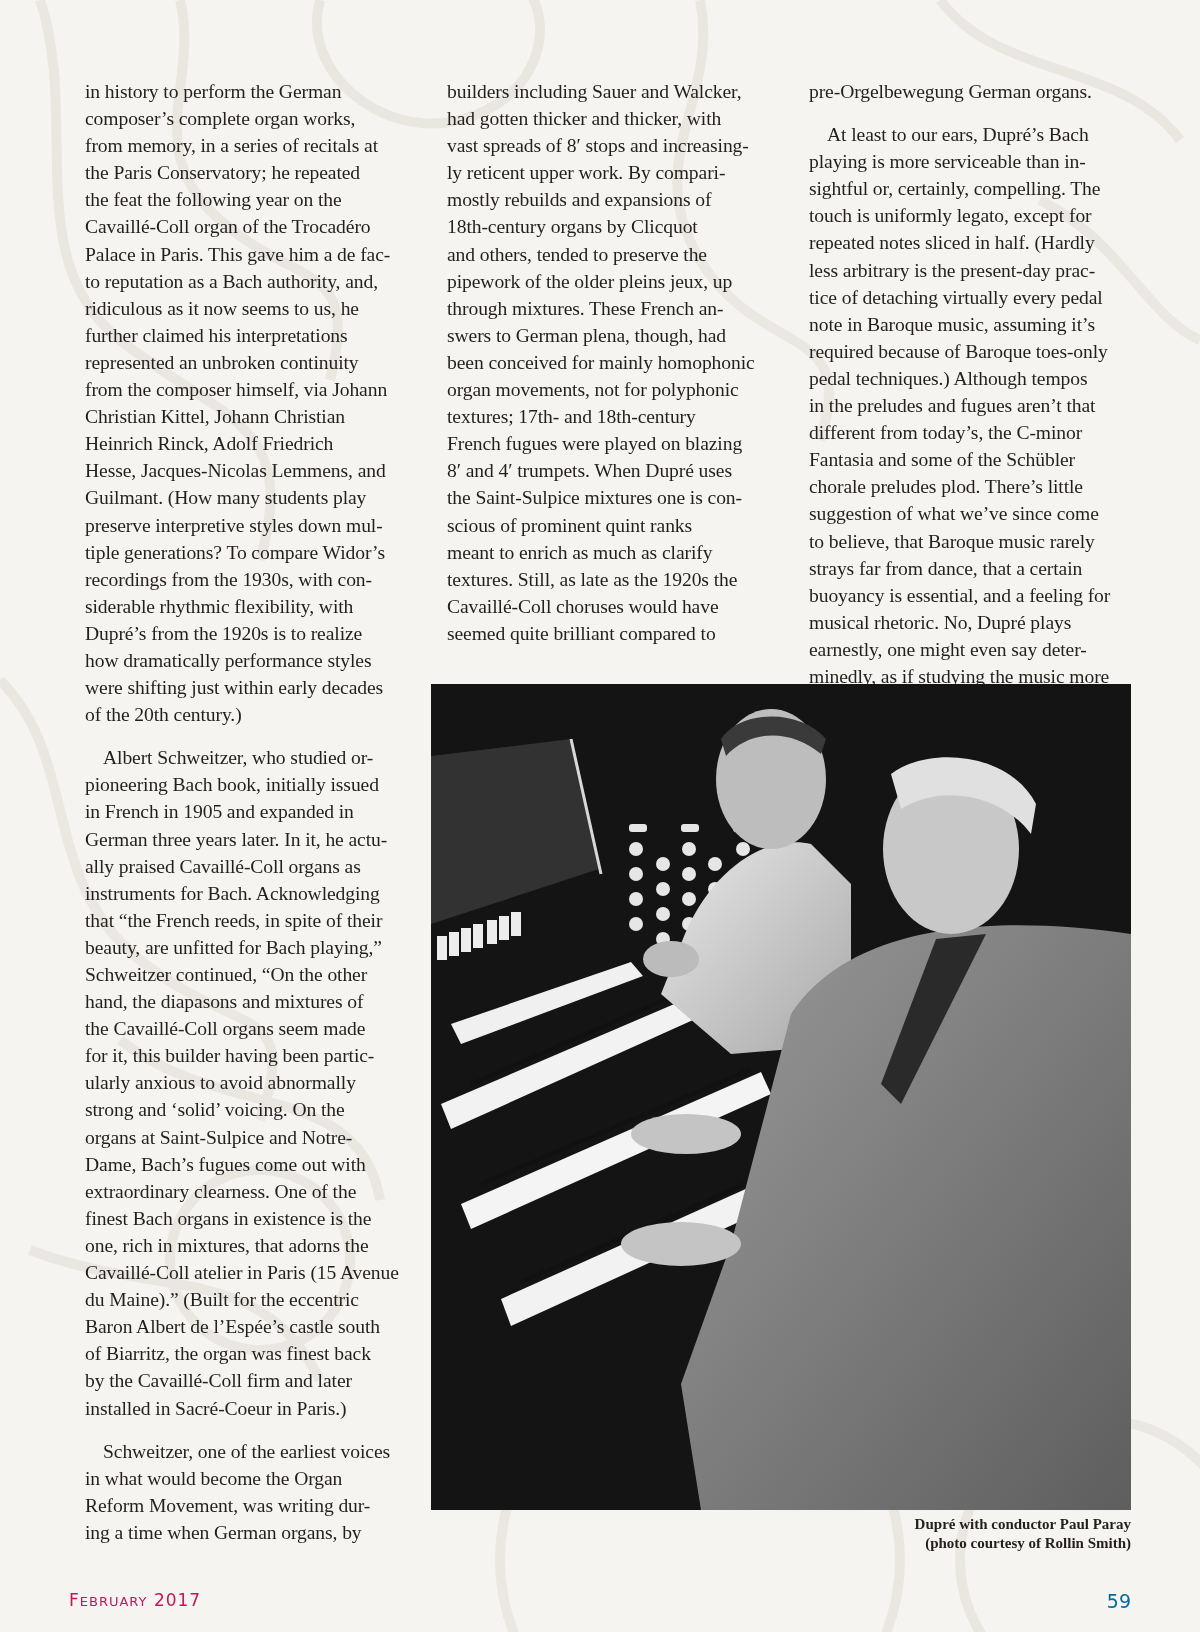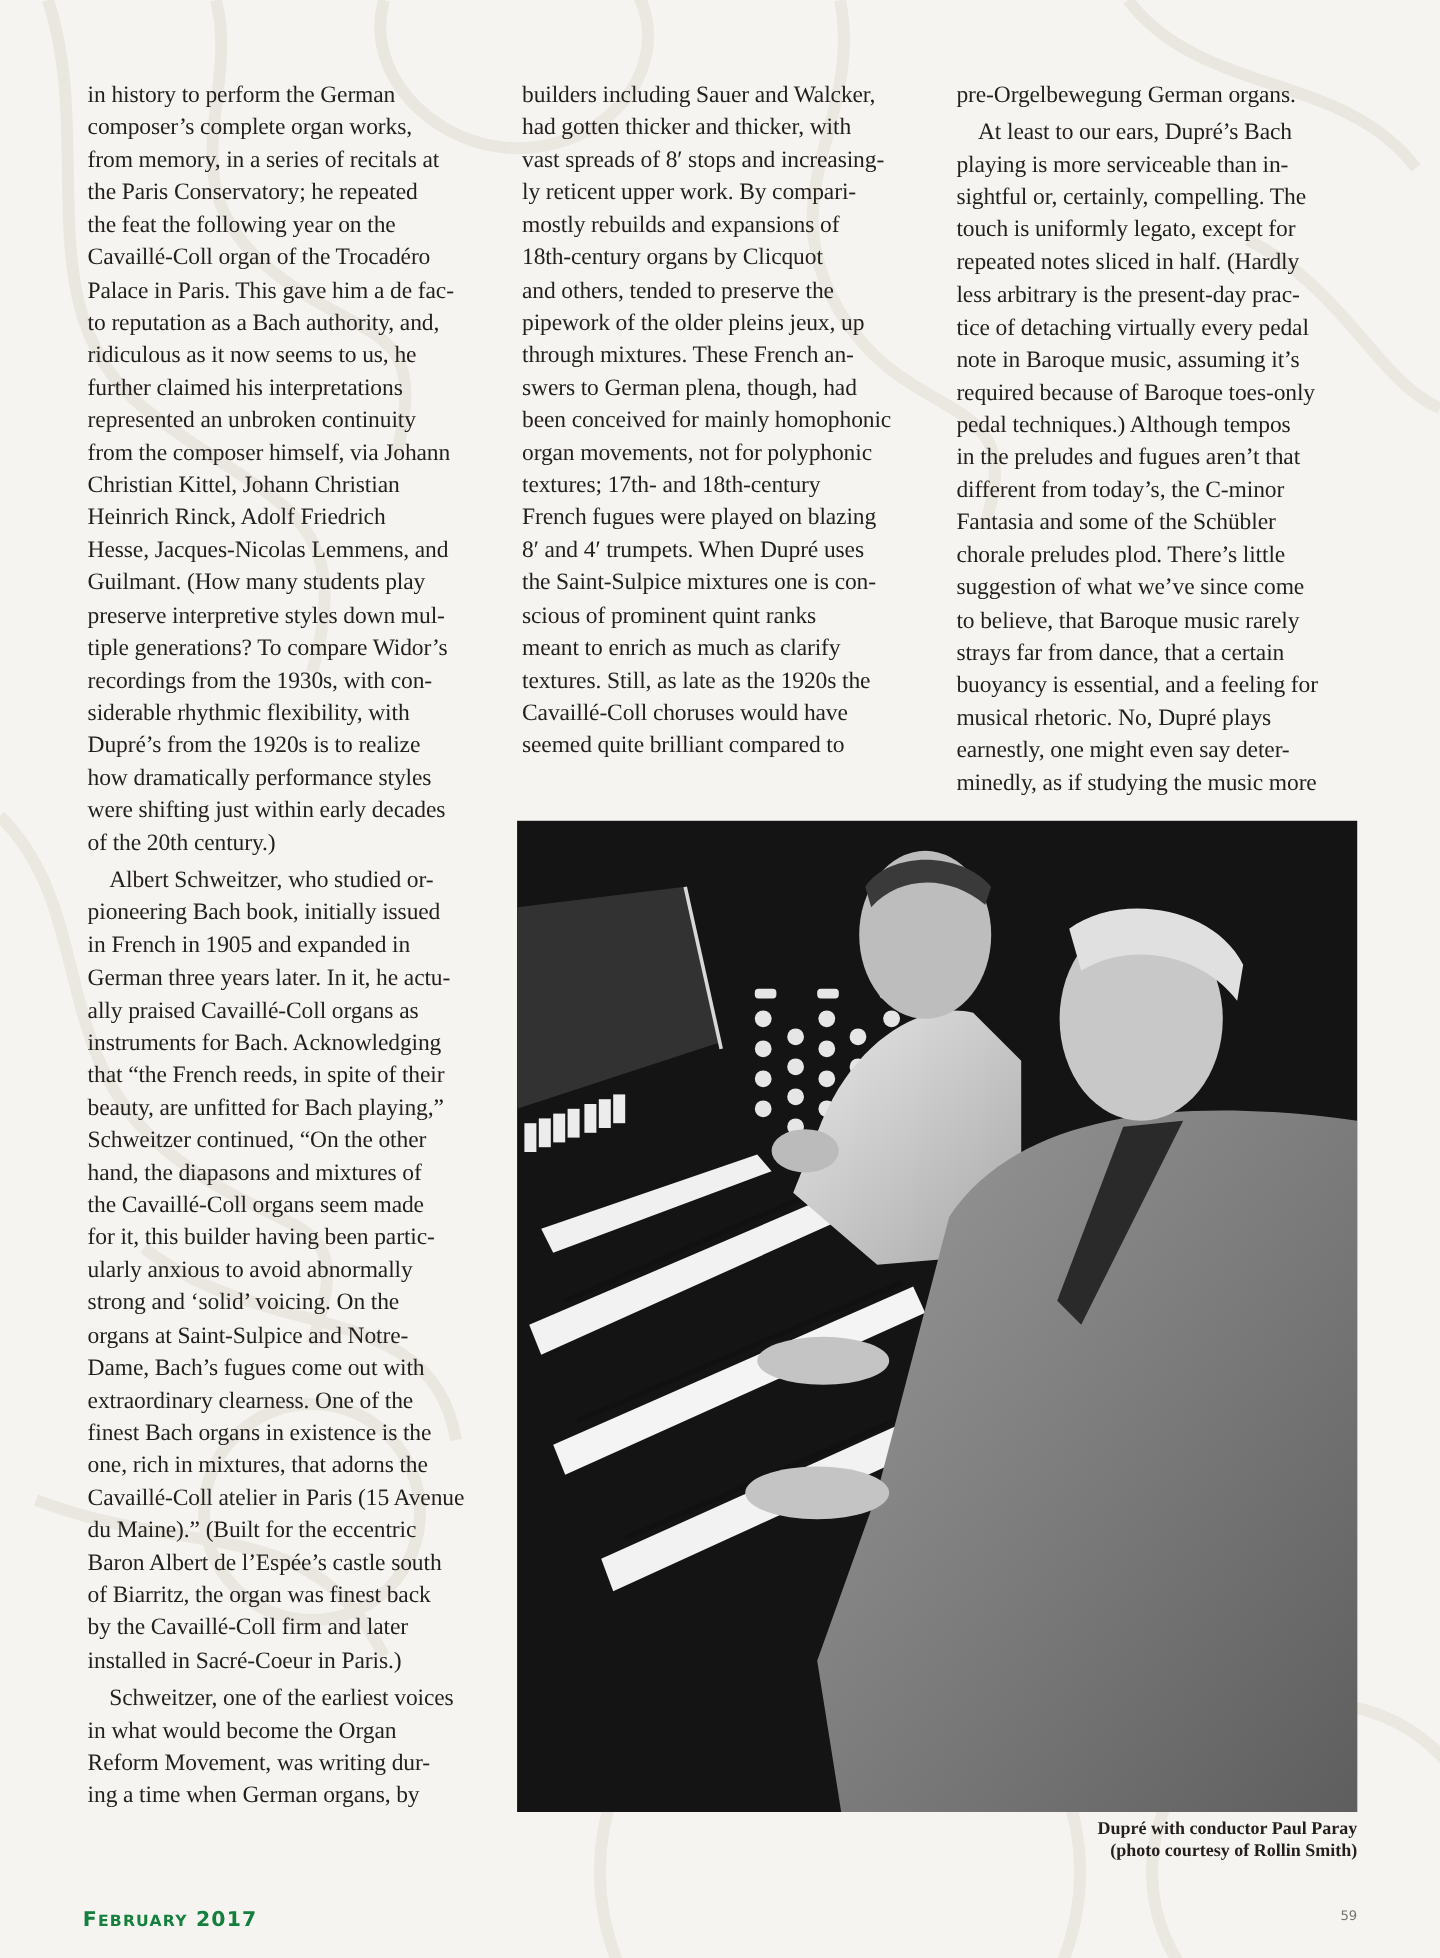--- a/index.html
+++ b/index.html
@@ -8,45 +8,45 @@
     background: #f6f4f0;
     font-family: "Liberation Serif", "DejaVu Serif", serif;
     color: #231f1c;
   }
   .bg-ornament { position: absolute; inset: 0; pointer-events: none; }
   .col {
     position: absolute; top: 62px; width: 330px;
     font-size: 19.6px; line-height: 27.1px;
     letter-spacing: -0.1px;
   }
-  .col p { margin: 4px; text-align: left; }
+  .col p { margin: 16px; text-align: left; }
   #col1 { left: 69px; }
   #col2 { left: 431px; }
   #col3 { left: 793px; }
   .line { display: block; white-space: nowrap; }
   .photo {
     position: absolute; left: 431px; top: 684px; width: 700px; height: 826px;
     background: #111;
     overflow: hidden;
   }
   .photo svg { width: 100%; height: 100%; display: block; }
   .caption {
     position: absolute; right: 69px; top: 1515px; text-align: right;
     font-size: 15px; line-height: 19px; font-weight: bold; color: #231f1c;
   }
   .footer-left {
     position: absolute; left: 69px; top: 1590px;
     font-family: "DejaVu Sans", "Liberation Sans", sans-serif;
-    font-size: 17px; letter-spacing: 1px; color: #15803d; font-weight: bold;
+    font-size: 17px; letter-spacing: 1px; color: #be185d;
   }
   .footer-left .sc { font-size: 13px; }
   .footer-right {
     position: absolute; right: 69px; top: 1590px;
     font-family: "DejaVu Sans", "Liberation Sans", sans-serif;
-    font-size: 11px; color: #737373;
+    font-size: 19px; color: #0369a1;
   }
 </style>
 </head>
 <body>
 
 <svg class="bg-ornament" viewBox="0 0 1200 1632" preserveAspectRatio="none">
   <g fill="none" stroke="#e9e5df" stroke-width="10" opacity="0.85">
     <path d="M40 0 C 80 120, 20 260, 120 340 S 300 420, 260 560"></path>
     <path d="M180 0 C 200 80, 140 150, 220 220 S 360 260, 330 380"></path>
     <path d="M320 0 C 300 70, 380 140, 460 120 S 560 20, 520 -20"></path>

